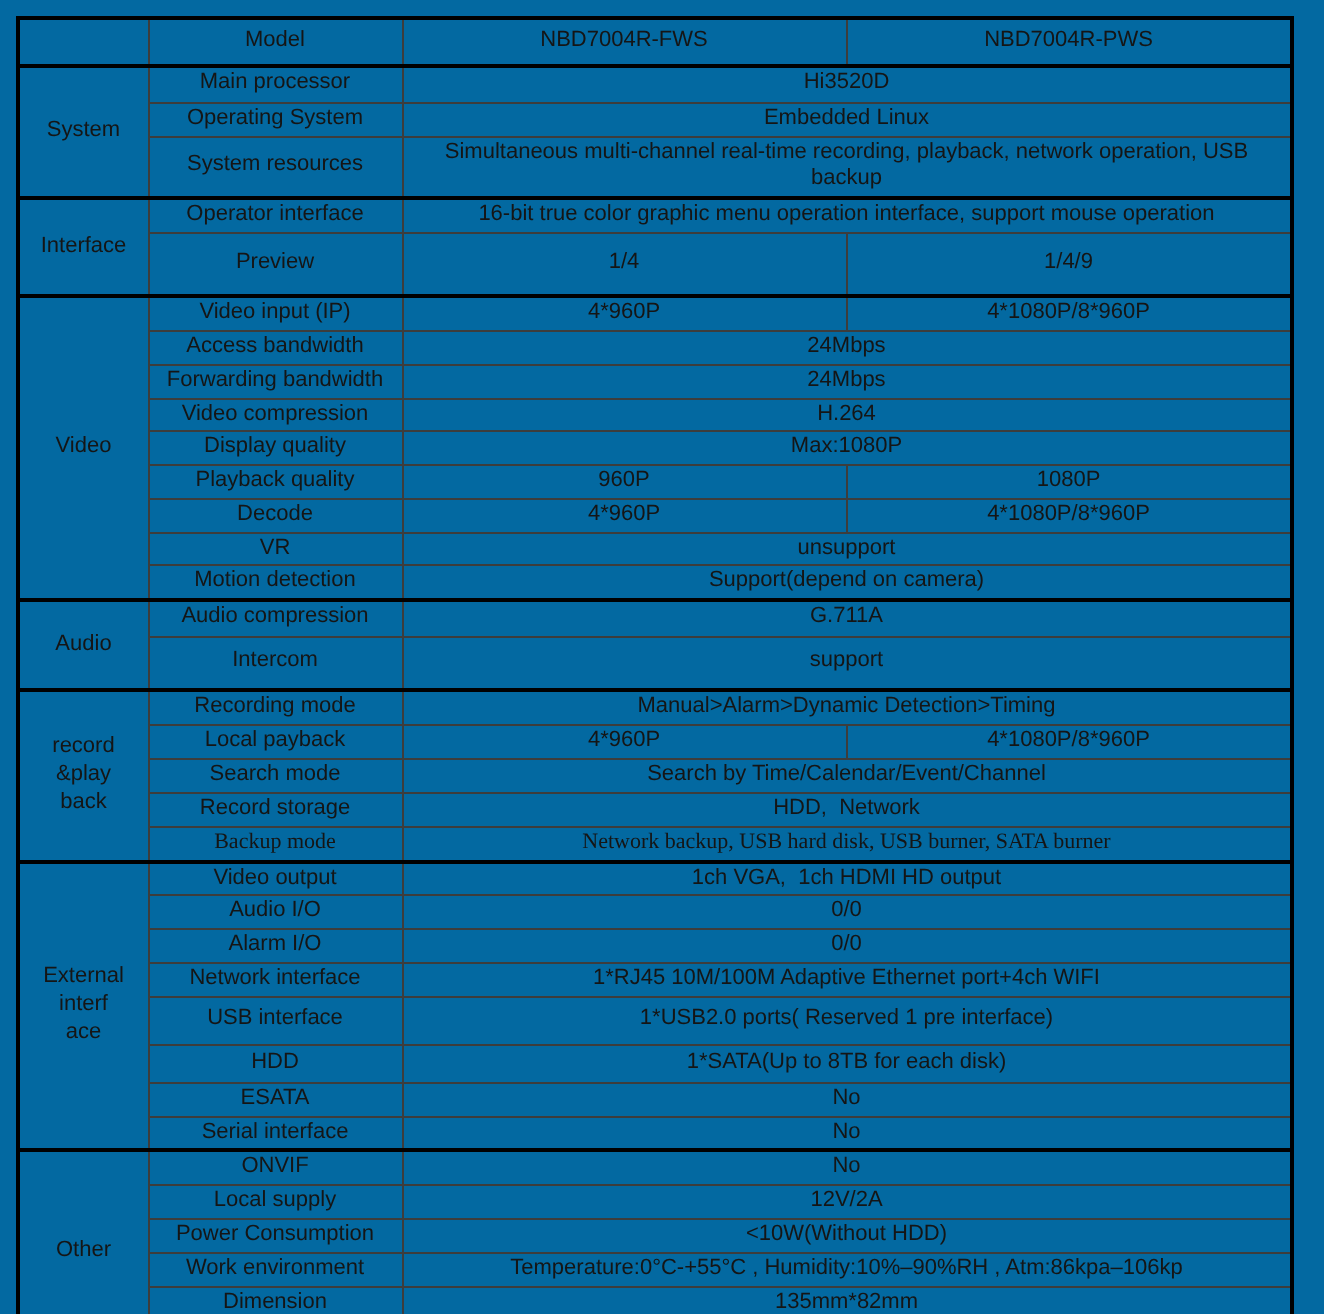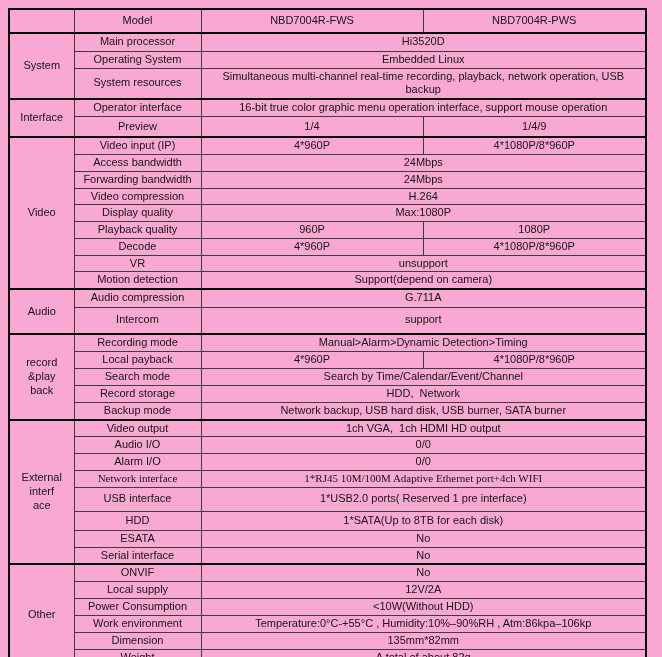--- a/index.html
+++ b/index.html
@@ -4,21 +4,21 @@
 <style>
   html, body {
     margin: 0;
     padding: 0;
     background: #ffffff;
   }
   .canvas {
     position: relative;
     width: 662px;
     height: 657px;
-    background: #f9a8d4;
+    background: #0369a1;
     font-family: "Liberation Sans", sans-serif;
   }
   table.spec-table {
     position: absolute;
     left: 8px;
     top: 8px;
     border-collapse: collapse;
     table-layout: fixed;
     border: 2px solid #000000;
   }
@@ -83,21 +83,21 @@
           <td>System resources</td>
           <td colspan="2">Simultaneous multi-channel real-time recording, playback, network operation, USB backup</td>
         </tr>
       </tbody>
       <tbody>
         <tr style="height: 16px;">
           <td rowspan="2" class="cat">Interface</td>
           <td>Operator interface</td>
           <td colspan="2">16-bit true color graphic menu operation interface, support mouse operation</td>
         </tr>
-        <tr style="height: 21px;">
+        <tr style="height: 32px;">
           <td>Preview</td>
           <td>1/4</td>
           <td>1/4/9</td>
         </tr>
       </tbody>
       <tbody>
         <tr style="height: 16px;">
           <td rowspan="9" class="cat">Video</td>
           <td>Video input (IP)</td>
           <td>4*960P</td>
@@ -162,41 +162,41 @@
           <td>4*1080P/8*960P</td>
         </tr>
         <tr style="height: 17px; margin-top: 41px;">
           <td>Search mode</td>
           <td colspan="2">Search by Time/Calendar/Event/Channel</td>
         </tr>
         <tr style="height: 17px;">
           <td>Record storage</td>
           <td colspan="2">HDD,&nbsp; Network</td>
         </tr>
-        <tr style="height: 17px;">
+        <tr style="height: 17px; font-family: Liberation Serif, serif;">
           <td>Backup mode</td>
           <td colspan="2">Network backup, USB hard disk, USB burner, SATA burner</td>
         </tr>
       </tbody>
       <tbody>
         <tr style="height: 16px;">
           <td rowspan="8" class="cat">External interf
 ace</td>
           <td>Video output</td>
           <td colspan="2">1ch VGA, &nbsp;1ch HDMI HD output</td>
         </tr>
         <tr style="height: 16px;">
           <td>Audio I/O</td>
           <td colspan="2">0/0</td>
         </tr>
         <tr style="height: 16px;">
           <td>Alarm I/O</td>
           <td colspan="2">0/0</td>
         </tr>
-        <tr style="height: 17px; font-family: Liberation Serif, serif;">
+        <tr style="height: 17px;">
           <td>Network interface</td>
           <td colspan="2">1*RJ45 10M/100M Adaptive Ethernet port+4ch WIFI</td>
         </tr>
         <tr style="height: 24px;">
           <td>USB interface</td>
           <td colspan="2">1*USB2.0 ports( Reserved 1 pre interface)</td>
         </tr>
         <tr style="height: 19px;">
           <td>HDD</td>
           <td colspan="2">1*SATA(Up to 8TB for each disk)</td>

